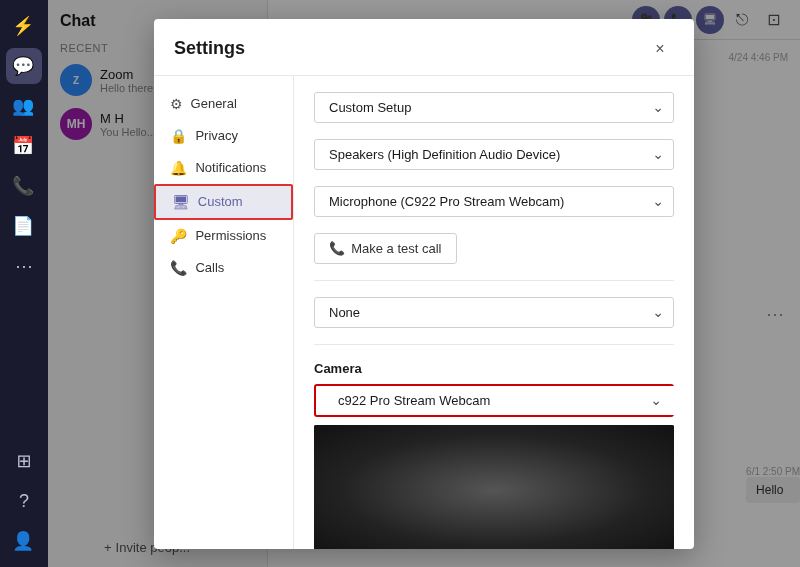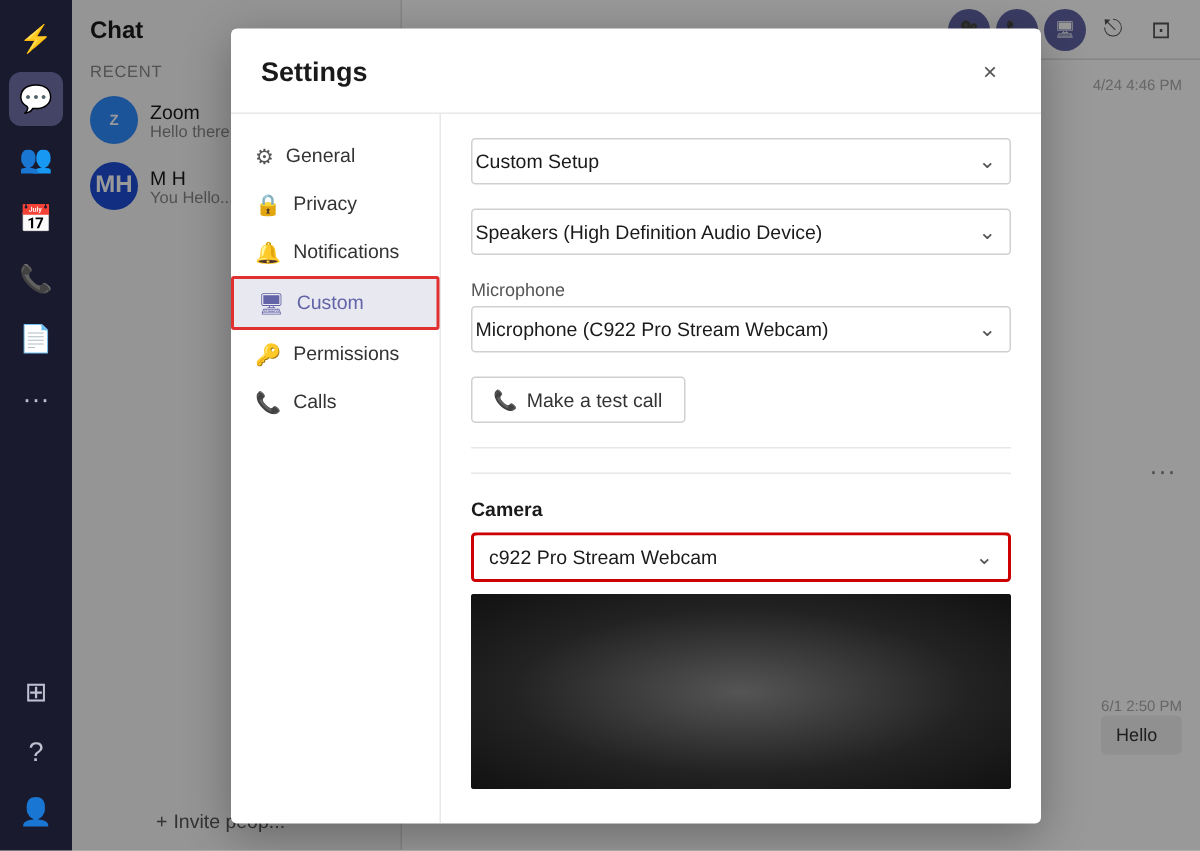--- a/index.html
+++ b/index.html
@@ -85,26 +85,26 @@
       align-items: center;
       gap: 8px;
       padding: 6px 4px;
       border-radius: 4px;
       cursor: pointer;
     }
     .chat-avatar {
       width: 32px;
       height: 32px;
       border-radius: 50%;
-      background: #1d4ed8;
+      background: #a21caf;
       display: flex;
       align-items: center;
       justify-content: center;
       color: #fff;
-      font-size: 16px;
+      font-size: 12px;
       font-weight: 600;
       flex-shrink: 0;
     }
     .chat-avatar.zoom { background: #2d8cff; font-size: 10px; }
     .chat-info { overflow: hidden; }
     .chat-name { font-size: 13px; color: #1a1a1a; white-space: nowrap; overflow: hidden; text-overflow: ellipsis; }
     .chat-preview { font-size: 11px; color: #888; white-space: nowrap; overflow: hidden; text-overflow: ellipsis; }
 
     
     .message-area {
@@ -257,21 +257,21 @@
       position: absolute;
       right: 10px;
       top: 50%;
       transform: translateY(-50%);
       color: #555;
       font-size: 14px;
       pointer-events: none;
     }
     .select-wrapper select {
       width: 100%;
-      padding: 7px 2px;
+      padding: 7px 14px;
       border: 1px solid #d0d0d0;
       border-radius: 3px;
       font-size: 13px;
       color: #1a1a1a;
       background: #fff;
       appearance: none;
       cursor: pointer;
     }
     .camera-select-wrapper {
       position: relative;
@@ -291,20 +291,21 @@
     .camera-select-wrapper select {
       width: 100%;
       padding: 7px 10px;
       border: none;
       border-radius: 3px;
       font-size: 13px;
       color: #1a1a1a;
       background: #fff;
       appearance: none;
       cursor: pointer;
+      margin-left: 12px;
     }
 
     .test-call-btn {
       display: inline-flex;
       align-items: center;
       gap: 6px;
       padding: 7px 14px;
       border: 1px solid #d0d0d0;
       border-radius: 3px;
       background: #fff;
@@ -398,21 +399,21 @@
         <div style="width:28px;height:28px;display:flex;align-items:center;justify-content:center;cursor:pointer;font-size:16px;color:#555;">⎋</div>
         <div style="width:28px;height:28px;display:flex;align-items:center;justify-content:center;cursor:pointer;font-size:16px;color:#555;">⊡</div>
       </div>
     </div>
     <div class="message-content">
       <div style="display:flex; justify-content:flex-end; margin-bottom:8px;">
         <div>
           <div class="msg-time" style="text-align:right;">4/24 4:46 PM</div>
         </div>
       </div>
-      <div style="position:absolute; right:12px; bottom:60px;">
+      <div style="position:absolute; right:0; bottom:60px;">
         <div class="msg-time" style="text-align:right;">6/1 2:50 PM</div>
         <div class="msg-bubble">Hello</div>
       </div>
       <div style="position:absolute; right:16px; top:50%; color:#888; font-size:18px; cursor:pointer;">···</div>
     </div>
   </div>
 </div>
 
 <div class="modal-overlay">
   <div class="settings-dialog">
@@ -459,36 +460,38 @@
           </div>
         </div>
 
         <div class="form-group">
           <div class="select-wrapper">
             <select><option value="Speakers (High Definition Audio Device)">Speakers (High Definition Audio Device)</option><option value="Default">Default</option></select>
           </div>
         </div>
 
         <div class="form-group">
-          <label class="form-label">Microphone</label>
           <div class="select-wrapper">
             <select><option value="Microphone (C922 Pro Stream Webcam)">Microphone (C922 Pro Stream Webcam)</option><option value="Default">Default</option></select>
           </div>
         </div>
 
         <div class="form-group">
           <button class="test-call-btn">
             <span>📞</span>
             <span>Make a test call</span>
           </button>
         </div>
 
         <hr class="section-divider">
 
         <div class="form-group">
+          <div class="select-wrapper">
+            <select><option value="None">None</option><option value="Default">Default</option></select>
+          </div>
         </div>
 
         <hr class="section-divider">
 
         <div class="form-group">
           <div class="section-heading">Camera</div>
           <div class="camera-select-wrapper">
             <select><option value="c922 Pro Stream Webcam">c922 Pro Stream Webcam</option><option value="Default">Default</option></select>
           </div>
 

